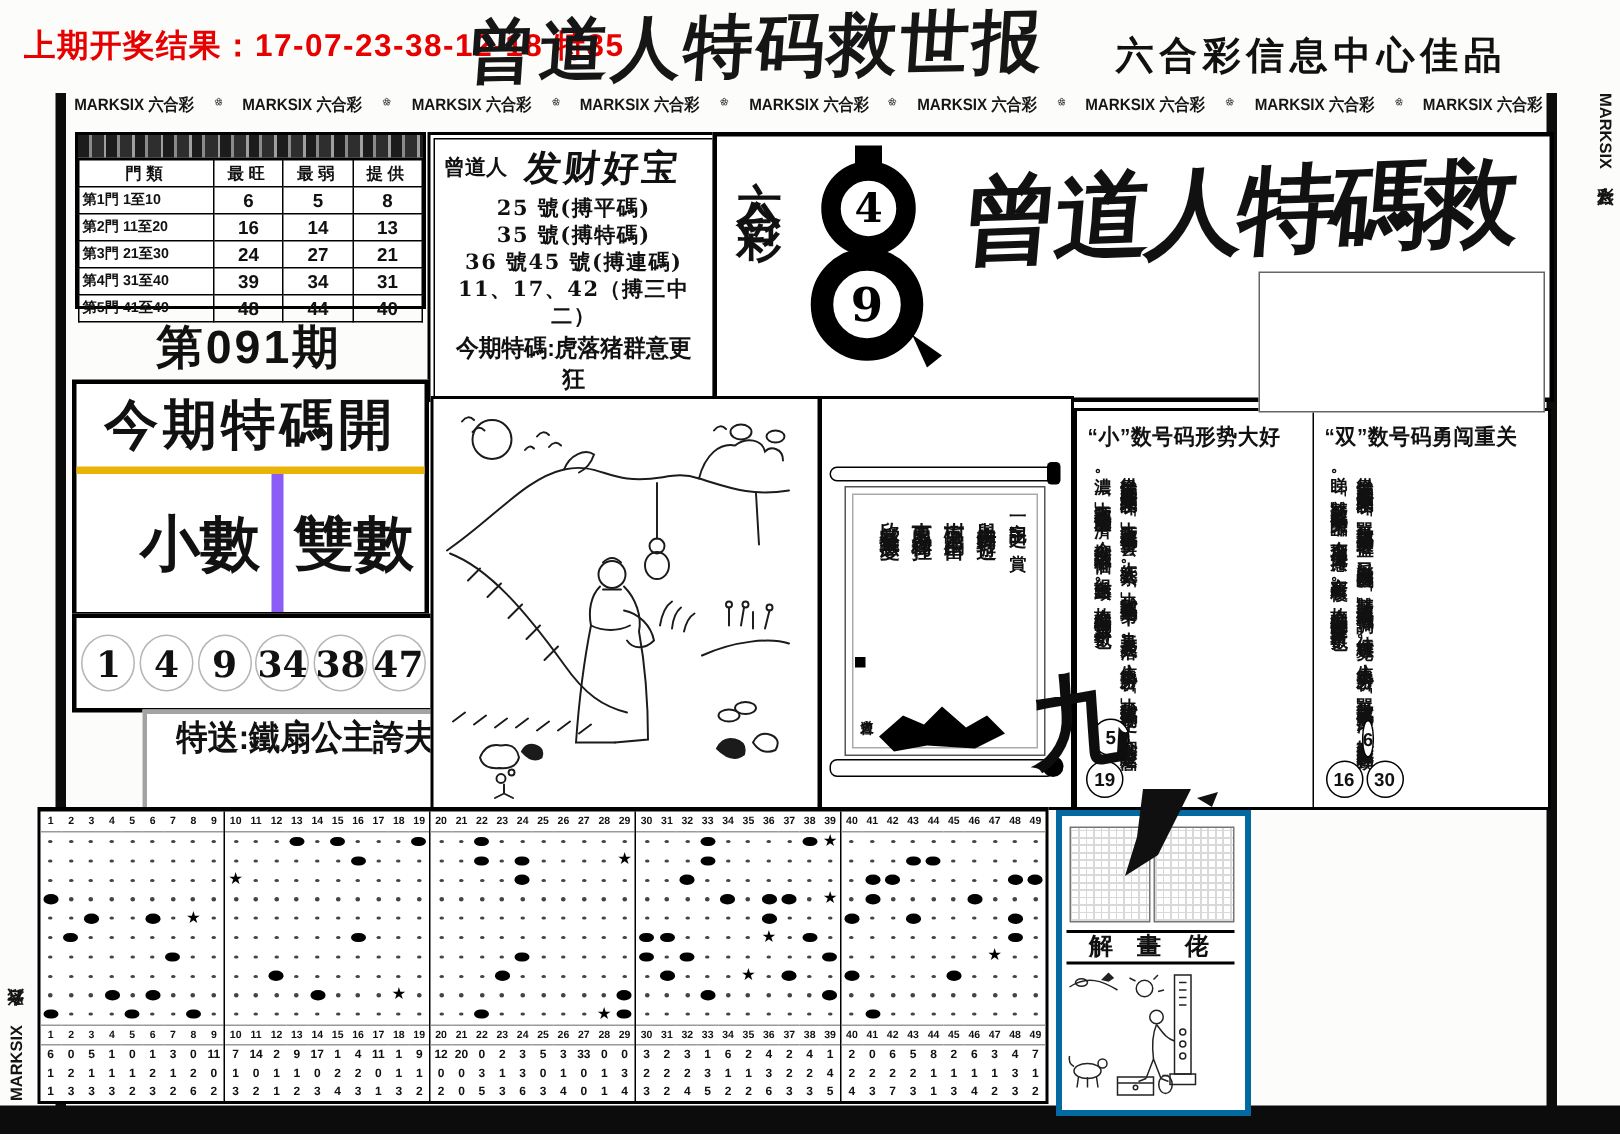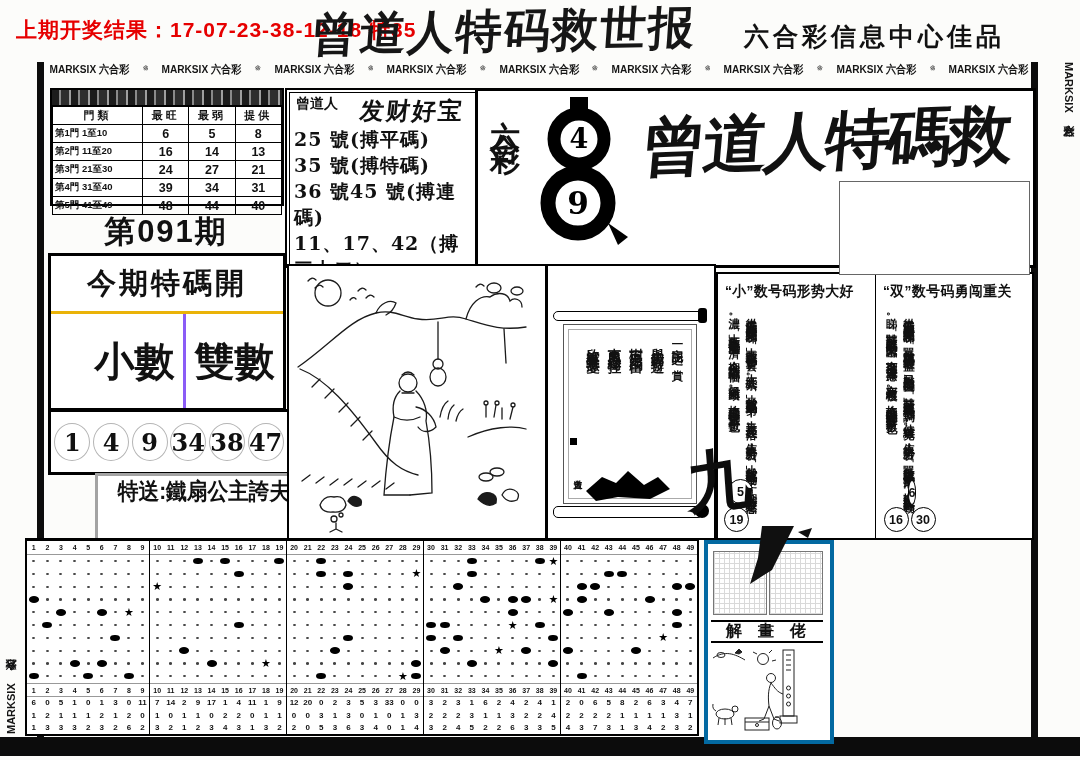--- a/index.html
+++ b/index.html
@@ -34,44 +34,44 @@
   .stats-box th{font-size:11px;font-weight:bold;border:1px solid #000;height:15px;letter-spacing:3px;}
   .stats-box td{border:1px solid #000;height:15px;text-align:center;}
   .stats-box td.lbl{font-size:9.5px;font-weight:bold;text-align:left;padding-left:2px;letter-spacing:0;}
   .stats-box td.val{font-size:12.5px;font-weight:bold;}
   .stats-box th:first-child{width:38%;}
 
   
   .fortune-box{left:285px;top:88px;width:187px;height:172px;border:2px solid #000;background:#fff;padding:2px;}
   .fortune-inner{border:1px solid #000;height:calc(100% - 2px);display:flex;flex-direction:column;
       justify-content:space-around;padding:2px 4px;}
-  .fortune-head{display:flex;align-items:flex-start;gap:22px;padding-left:2px;}
+  .fortune-head{display:flex;align-items:center;gap:12px;padding-left:2px;}
   .fortune-brand{font-size:14px;font-weight:bold;}
   .fortune-title{font-size:24px;font-weight:bold;font-family:"DejaVu Serif",serif;transform:skewX(-6deg);letter-spacing:2px;}
-  .f-line{font-size:19px;font-weight:bold;font-family:"DejaVu Serif",serif;text-align:left;letter-spacing:1px;}
+  .f-line{font-size:14px;font-weight:bold;font-family:"DejaVu Serif",serif;text-align:center;letter-spacing:1px;}
   .fortune-footer{font-size:16px;font-weight:bold;text-align:center;transform:scaleX(.95);letter-spacing:0;}
 
   
   .logo-box{left:475px;top:88px;width:555px;height:174px;border:3px solid #000;background:#fff;}
   .logo-vlabel{left:6px;top:6px;height:162px;writing-mode:vertical-rl;font-size:30px;font-weight:bold;
       letter-spacing:12px;font-family:"DejaVu Serif",serif;}
   .logo-8{left:44px;top:4px;}
   .logo-callig{left:165px;top:6px;width:392px;font-size:64px;font-weight:bold;font-family:"DejaVu Serif",serif;
       transform:skewX(-7deg) rotate(-2deg);letter-spacing:-3px;white-space:nowrap;overflow:hidden;}
   .redaction{left:839px;top:181px;width:189px;height:92px;background:#fff;border:1px solid #666;z-index:6;}
 
   
   .issue-title{left:86px;top:211px;width:160px;font-size:31px;font-weight:bold;letter-spacing:2px;text-align:center;}
   .special-box{left:48px;top:253px;width:232px;height:152px;border:3px solid #000;background:#fff;display:flex;flex-direction:column;}
-  .special-head{height:55px;border-bottom:3px solid #eab308;display:flex;align-items:center;justify-content:center;
-      font-size:29px;font-weight:bold;letter-spacing:3px;}
+  .special-head{height:55px;border-bottom:5px solid #eab308;display:flex;align-items:center;justify-content:center;
+      font-size:36px;font-weight:bold;letter-spacing:3px;}
   .special-cells{flex:1;display:flex;padding-left:35px;}
   .special-cell{flex:1;display:flex;align-items:center;justify-content:center;font-size:40px;font-weight:bold;
       font-family:"DejaVu Serif",serif;}
-  .special-cell.right{border-left:3px solid #8b5cf6;}
+  .special-cell.right{border-left:8px solid #8b5cf6;}
 
   .numbers-box{left:48px;top:409px;width:232px;height:60px;border:3px solid #000;background:#fff;
       display:flex;align-items:center;justify-content:space-around;padding:0 2px;}
   .numcircle{width:34px;height:36px;border:1.5px solid #b5b5b5;border-radius:50%;display:flex;align-items:center;
       justify-content:center;font-size:24px;font-weight:bold;font-family:"DejaVu Serif",serif;}
 
   .tesong-box{left:48px;top:473px;width:232px;height:62px;border:3px solid #a3a3a3;background:#fff;
       display:flex;align-items:flex-start;justify-content:center;margin-left:47px;}
   .tesong-text{font-size:23px;font-weight:bold;transform:scaleX(.9);letter-spacing:0;white-space:nowrap;}
 

